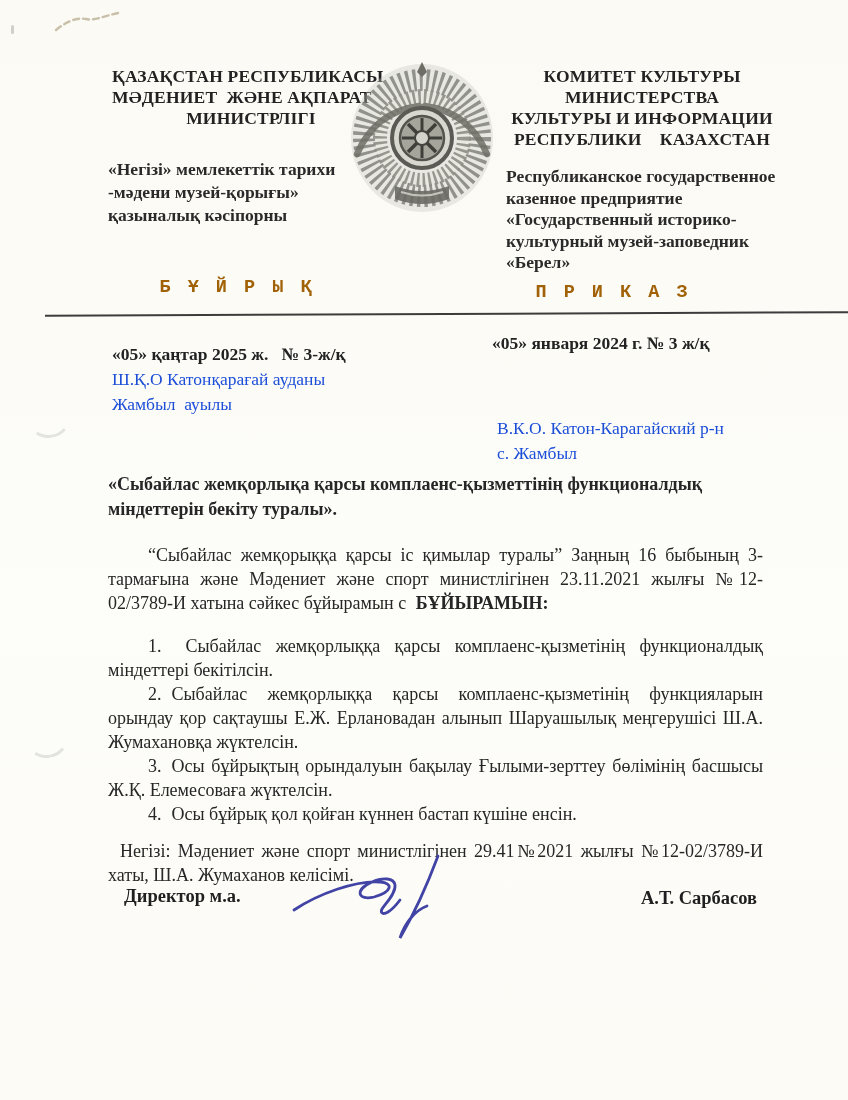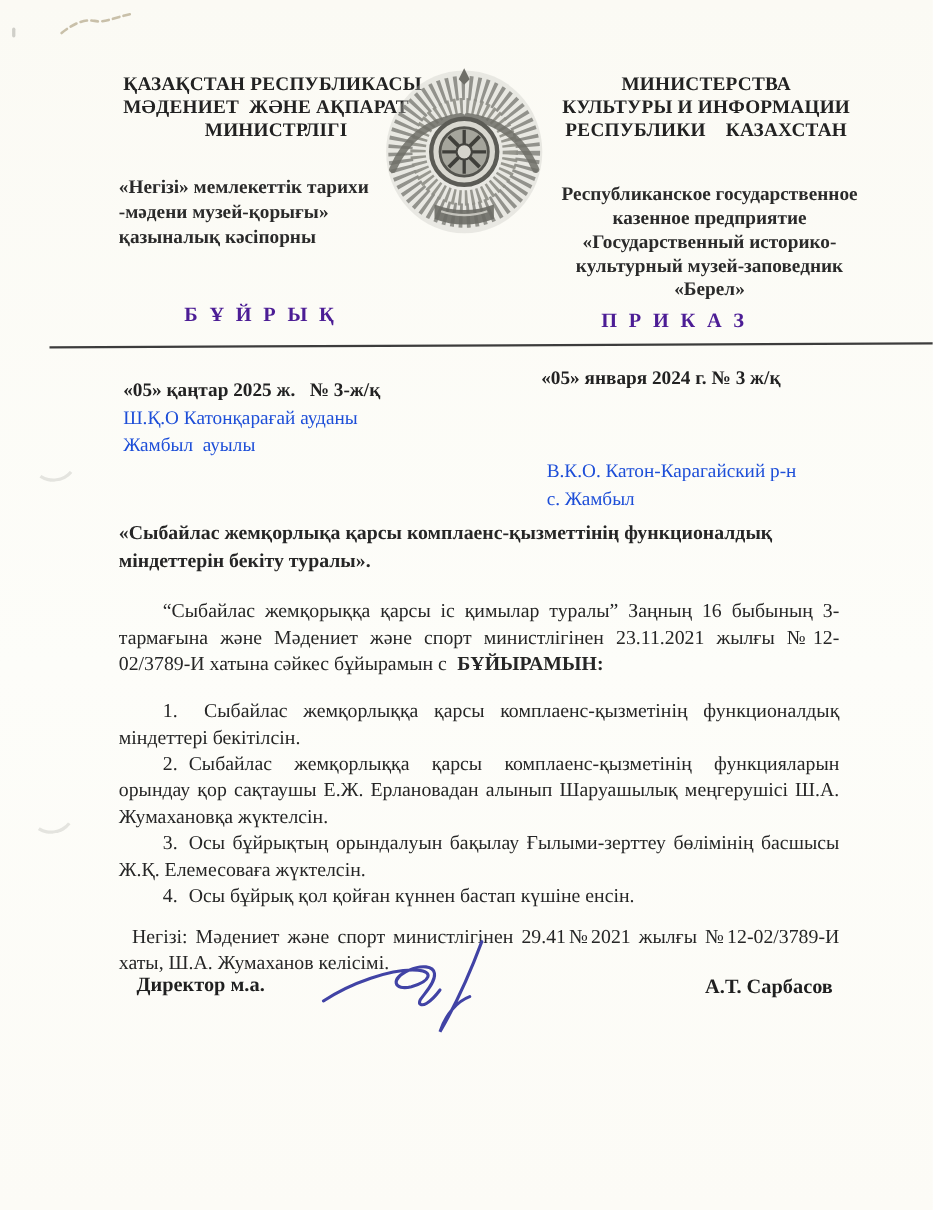--- a/index.html
+++ b/index.html
@@ -11,25 +11,25 @@
     -webkit-font-smoothing:antialiased;
   }
   .abs{position:absolute;}
   
   .org-block{font-weight:bold;font-size:17.5px;line-height:21px;letter-spacing:.2px;color:#222;}
   #left-org{left:112px;top:66px;width:278px;text-align:left;}
   #left-org .centered{text-align:center;}
   #right-org{left:492px;top:66px;width:300px;text-align:center;}
   .sub-block{font-weight:bold;font-size:17.5px;color:#2a2a2a;}
   #left-sub{left:108px;top:158px;width:290px;line-height:23px;}
-  #right-sub{left:490px;top:166px;width:310px;line-height:21.5px;text-align:center;}
+  #right-sub{left:506px;top:166px;width:310px;line-height:21.5px;}
   
   #emblem{left:347px;top:60px;width:150px;height:154px;}
   
-  .order-title{font-weight:bold;font-size:18.5px;letter-spacing:3px;color:#4c1d95;white-space:nowrap;}
+  .order-title{font-weight:bold;font-size:18.5px;letter-spacing:3px;color:#a16207;white-space:nowrap;font-family:Liberation Mono, monospace;}
   #order-kk{left:112px;top:277px;width:250px;text-align:center;}
   #order-ru{left:488px;top:282px;width:250px;text-align:center;}
   
   #rule{left:45px;right:0;top:313px;height:0;border-top:2px solid #3c3c3c;transform:rotate(-0.25deg);}
   
   .date-line{font-weight:bold;font-size:17.5px;color:#222;white-space:nowrap;}
   #date-kk{left:112px;top:331px;margin-top:13px;}
   #date-ru{left:492px;top:333px;}
   .place-block{font-size:17.5px;line-height:25px;color:#1d4ed8;}
   #place-kk{left:112px;top:367px;}
@@ -85,20 +85,21 @@
   <line x1="89" y1="64" x2="61" y2="92" stroke="#3f3f3a" stroke-width="3.5"></line>
   <line x1="75" y1="58" x2="75" y2="98" stroke="#3f3f3a" stroke-width="3"></line>
   <line x1="55" y1="78" x2="95" y2="78" stroke="#3f3f3a" stroke-width="3"></line>
   <circle cx="75" cy="78" r="7" fill="#d4d3cb" stroke="#44443f" stroke-width="2"></circle>
   <path d="M48,126 Q75,136 102,126 L102,139 Q75,149 48,139 Z" fill="#6c6c65" opacity="0.9"></path>
   <path d="M54,132 Q75,139 96,132" fill="none" stroke="#d8d7cf" stroke-width="2" opacity="0.8"></path>
   <polygon points="75,2 80,12 75,17 70,12" fill="#6e6e67"></polygon>
 </svg>
 
 <div id="right-org" class="abs org-block">
+  <div>КОМИТЕТ КУЛЬТУРЫ</div>
   <div>МИНИСТЕРСТВА</div>
   <div>КУЛЬТУРЫ И ИНФОРМАЦИИ</div>
   <div>РЕСПУБЛИКИ&nbsp;&nbsp;&nbsp; КАЗАХСТАН</div>
 </div>
 
 <div id="left-sub" class="abs sub-block">
   <div>«Негізі» мемлекеттік тарихи</div>
   <div>-мәдени музей-қорығы»</div>
   <div>қазыналық кәсіпорны</div>
 </div>

